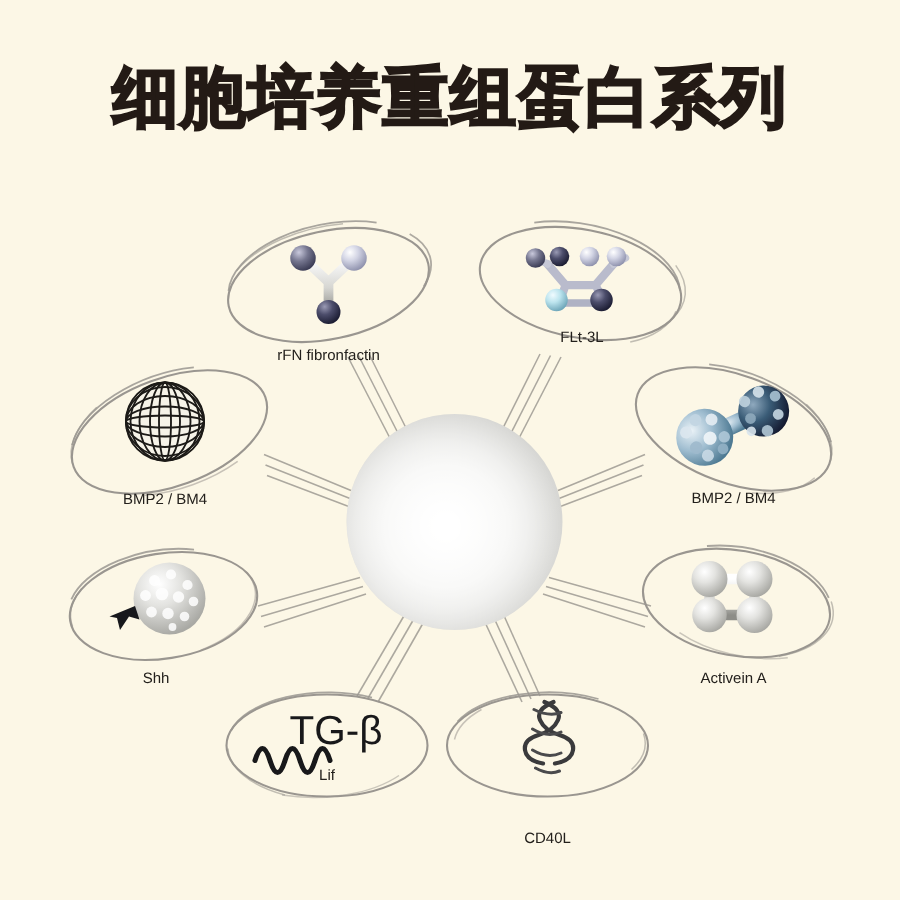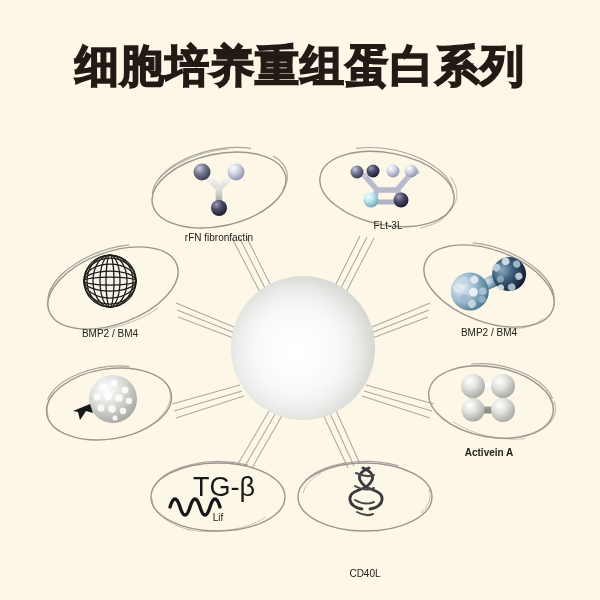--- a/index.html
+++ b/index.html
@@ -296,17 +296,18 @@
       <path d="M4,-26 q-12,5 -9,12 q3,7 13,10 q10,3 9,10 q-1,7 -12,9" stroke="#3A3A3C" stroke-width="2.8" fill="none" stroke-linecap="round"></path>
       <path d="M-9,-21 q10,5 18,2 M-10,-8 q10,6 19,2 M-10,6 q10,6 19,2 M-8,18 q9,5 16,2" stroke="#4A4A4C" stroke-width="2" fill="none" stroke-linecap="round"></path>
     </g>
   </svg>
 
 
   <div class="node-label" style="left:119px;top:232px;width:200px;">rFN fibronfactin</div>
   <div class="node-label" style="left:288px;top:220px;width:200px;">FLt-3L</div>
   <div class="node-label" style="left:10px;top:328px;width:200px;">BMP2 / BM4</div>
   <div class="node-label" style="left:389px;top:327px;width:200px;">BMP2 / BM4</div>
-  <div class="node-label" style="left:389px;top:447px;width:200px;font-weight:bold;">Activein A</div>
+  <div class="node-label" style="left:4px;top:447px;width:200px;">Shh</div>
+  <div class="node-label" style="left:389px;top:447px;width:200px;">Activein A</div>
   <div class="node-label" style="left:118px;top:512px;width:200px;">Lif</div>
-  <div class="node-label" style="left:265px;top:568px;width:200px;">CD40L</div>
+  <div class="node-label" style="left:265px;top:554px;width:200px;">CD40L</div>
 
 </div>
 
 </body></html>

